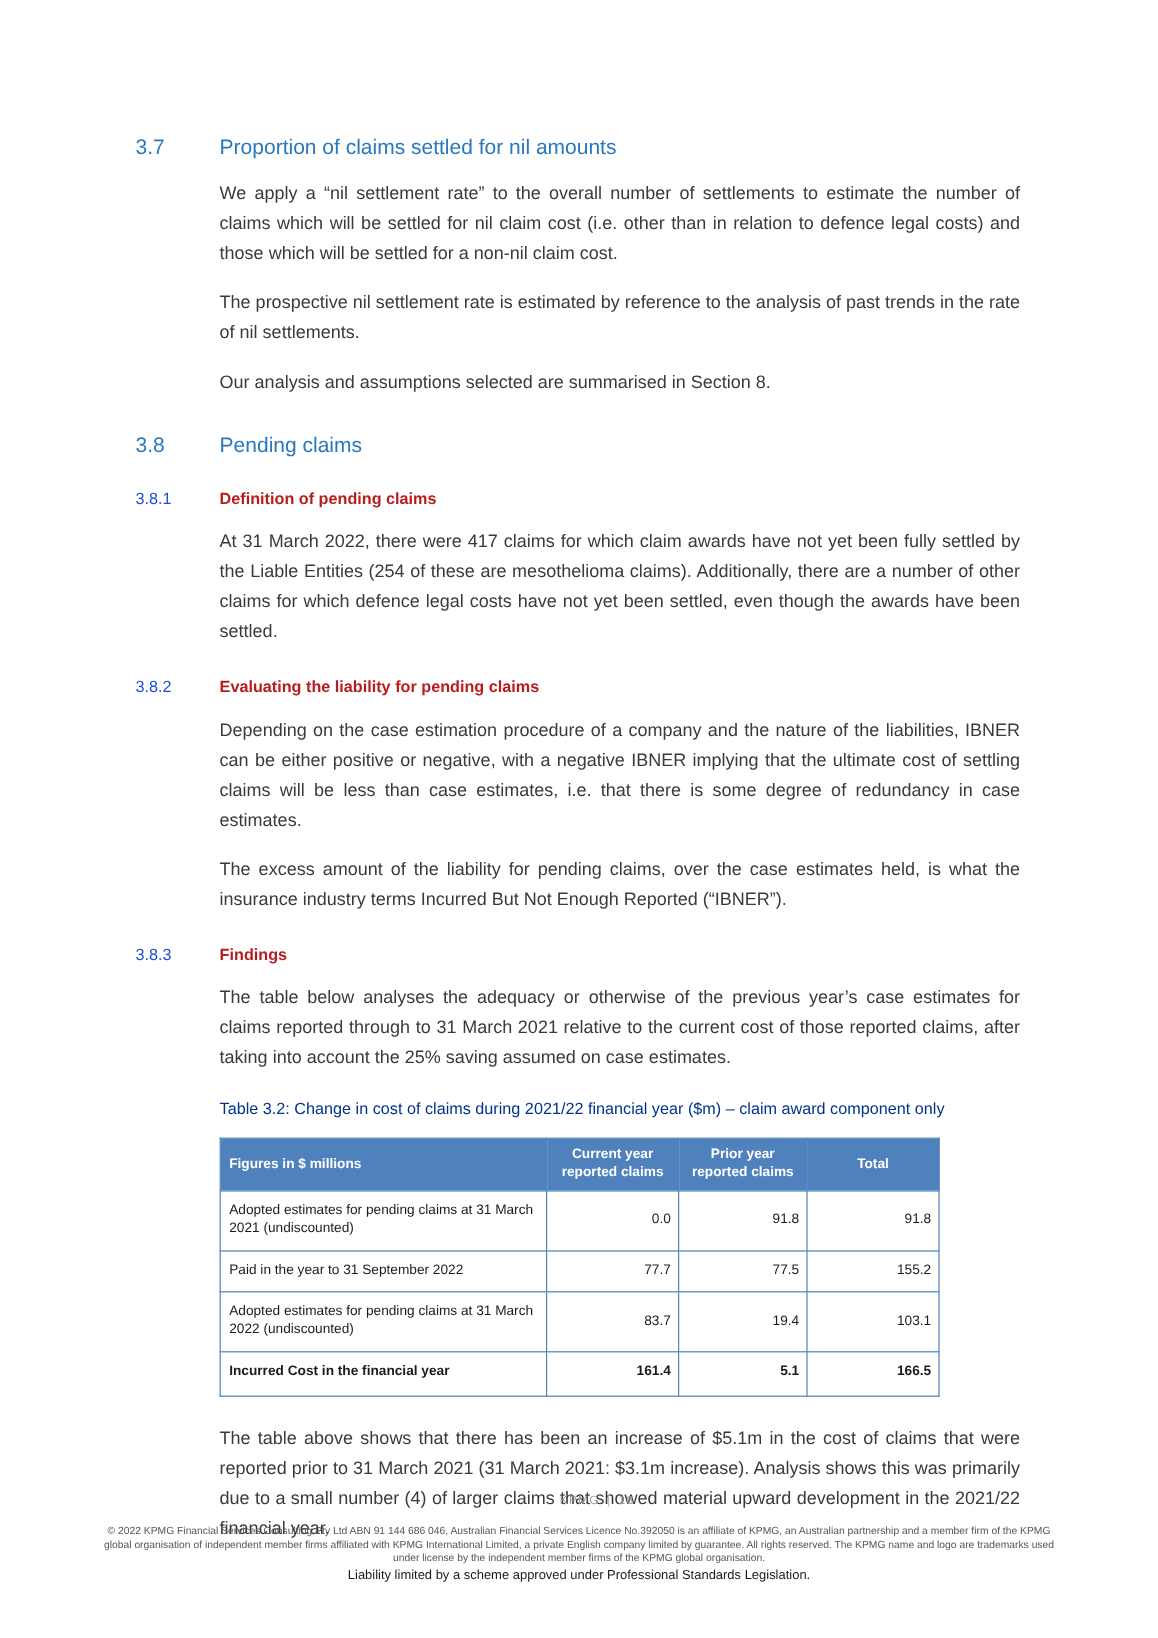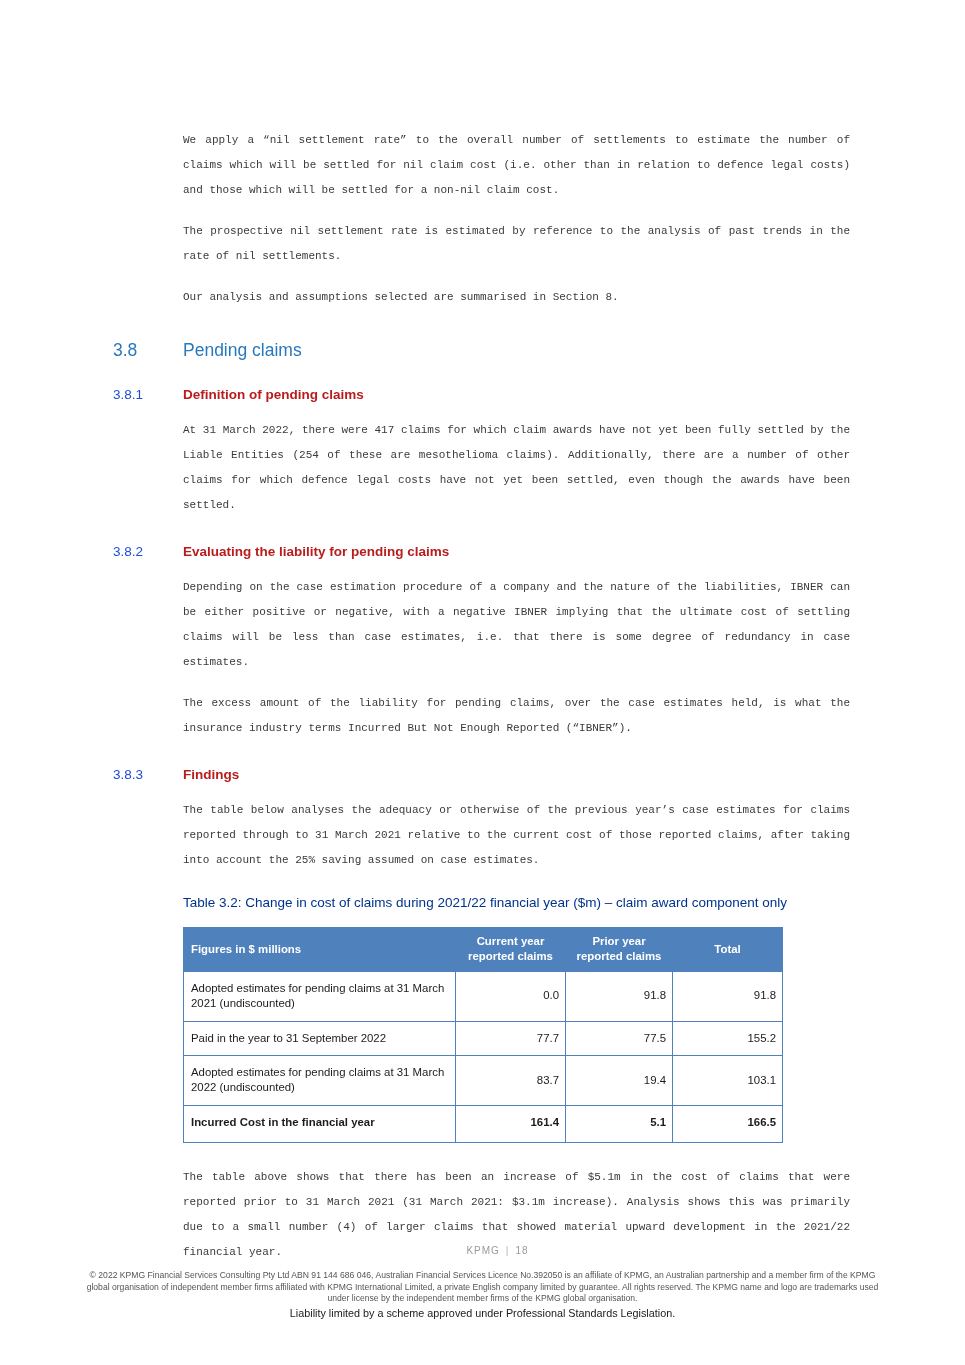--- a/index.html
+++ b/index.html
@@ -25,26 +25,25 @@
   .h1-row:first-child{margin-top:0;}
   .h1-row .sec-num{font-size:17.5px;}
   .h1-title{font-size:17.5px;color:#2878be;font-weight:400;}
 
   .h2-row{margin-top:26px;}
   .h2-row .sec-num{font-size:13.5px;color:#1d4ed8;}
   .h2-title{font-size:13.5px;color:#b91c1c;font-weight:700;}
 
   .para-row .sec-num{visibility:hidden;}
   .para{
-    font-size:11px;
+    font-size:15px;
     line-height:25px;
     text-align:justify;
     color:#3a3a3a;
     margin-top:16px;
-    font-family:Liberation Mono, monospace;
   }
 
   .caption{
     font-size:13.5px;
     line-height:20px;
     color:#00338d;
     margin-top:20px;
     max-width:625px;
   }
 
@@ -103,20 +102,24 @@
     font-size:10.8px;
     color:#1a1a1a;
   }
 </style>
 </head>
 <body>
 
 <div class="page">
   <div class="content">
 
+    <div class="section-row h1-row">
+      <div class="sec-num">3.7</div>
+      <div class="sec-body h1-title">Proportion of claims settled for nil amounts</div>
+    </div>
     <div class="section-row para-row">
       <div class="sec-num"></div>
       <div class="sec-body para">We apply a “nil settlement rate” to the overall number of settlements to estimate the number of claims which will be settled for nil claim cost (i.e. other than in relation to defence legal costs) and those which will be settled for a non-nil claim cost.</div>
     </div>
     <div class="section-row para-row">
       <div class="sec-num"></div>
       <div class="sec-body para">The prospective nil settlement rate is estimated by reference to the analysis of past trends in the rate of nil settlements.</div>
     </div>
     <div class="section-row para-row">
       <div class="sec-num"></div>

